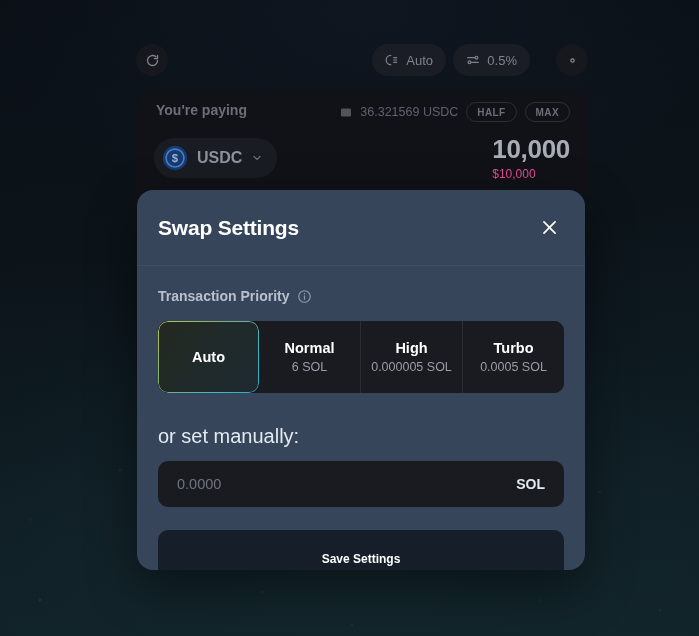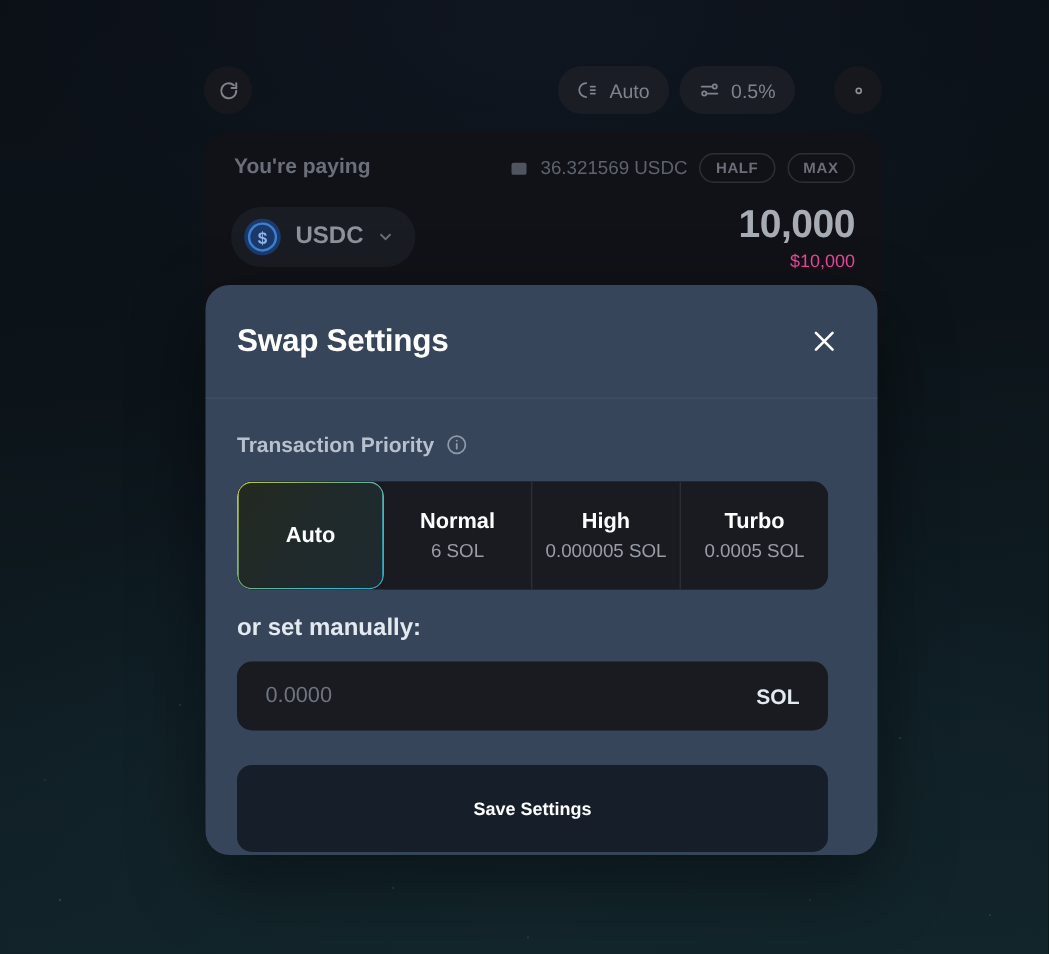--- a/index.html
+++ b/index.html
@@ -63,41 +63,41 @@
     border:1px solid #2b2f37; border-radius:11px; height:20px; padding:0 10px;
     color:#6a6f79; font-size:10px; font-weight:700; letter-spacing:.4px;
     display:flex; align-items:center;
   }
   .amount-row { position:absolute; left:18px; right:18px; top:46px; height:62px; }
   .token-sel {
     position:absolute; left:0; top:4px; height:40px; border-radius:20px;
     background:#191c22; display:flex; align-items:center; gap:9px; padding:0 14px 0 8px;
   }
   .token-name { color:#8d929b; font-size:16px; font-weight:700; }
-  .amt-wrap { position:absolute; right:0; top:0; text-align:right; }
+  .amt-wrap { position:absolute; right:0; top:0; text-align:left; }
   .amt-big { color:#a8adb5; font-size:26px; font-weight:700; letter-spacing:-.3px; }
   .amt-sub { color:#ec4899; font-size:12px; margin-top:2px; }
 
   
   #modal {
     position:absolute; left:137px; top:190px; width:448px; height:380px;
     background:#36455a; border-radius:16px;
     box-shadow:0 18px 50px rgba(0,0,0,.45);
     overflow:hidden;
   }
   .m-head {
     position:relative; height:76px; display:flex; align-items:center;
     padding:0 22px 0 21px; border-bottom:1px solid #3f4e63;justify-content:space-between;
   }
   .m-title { color:#ffffff; font-size:21px; font-weight:700; letter-spacing:-.2px; }
   .close-btn {
     margin-left:auto; width:28px; height:28px; display:flex;
     align-items:center; justify-content:center;
   }
-  .m-body { padding:22px 33px 0 21px; }
+  .m-body { padding:22px 21px 0 21px; }
   .sec-label-row { display:flex; align-items:center; gap:8px; }
   .sec-label { color:#b7c1cd; font-size:14px; font-weight:600; }
 
   .seg-group {
     margin-top:17px; height:72px; border-radius:10px; overflow:hidden;
     display:flex; background:#17191e;
   }
   .seg {
     flex:1; display:flex; flex-direction:column; align-items:center;
     justify-content:center; gap:4px; background:#191b20;
@@ -113,21 +113,21 @@
   }
   .seg.selected::after {
     content:""; position:absolute; inset:0; border-radius:10px; padding:1.3px;
     background:linear-gradient(135deg, #b9c44e 0%, #7fae7a 38%, #3fb7c4 75%, #2ea9c0 100%);
     -webkit-mask:linear-gradient(#000 0 0) content-box, linear-gradient(#000 0 0);
     -webkit-mask-composite:xor; mask-composite:exclude;
     pointer-events:none;
   }
   .seg.selected + .seg { border-left:none; }
 
-  .manual-label { margin-top:17px; color:#e3e9f0; font-size:16px; font-weight:700; }
+  .manual-label { margin-top:32px; color:#e3e9f0; font-size:20px; font-weight:400; }
   .manual-input {
     margin-top:13px; height:46px; border-radius:10px; background:#191b20;
     display:flex; align-items:center; padding:0 19px;
   }
   .manual-input input {
     flex:1; background:transparent; border:none; outline:none;
     color:#e3e9f0; font-size:14.5px; font-family:inherit;
   }
   .manual-input input::placeholder { color:#6f757f; }
   .unit { color:#e3e9f0; font-size:14px; font-weight:600; }

